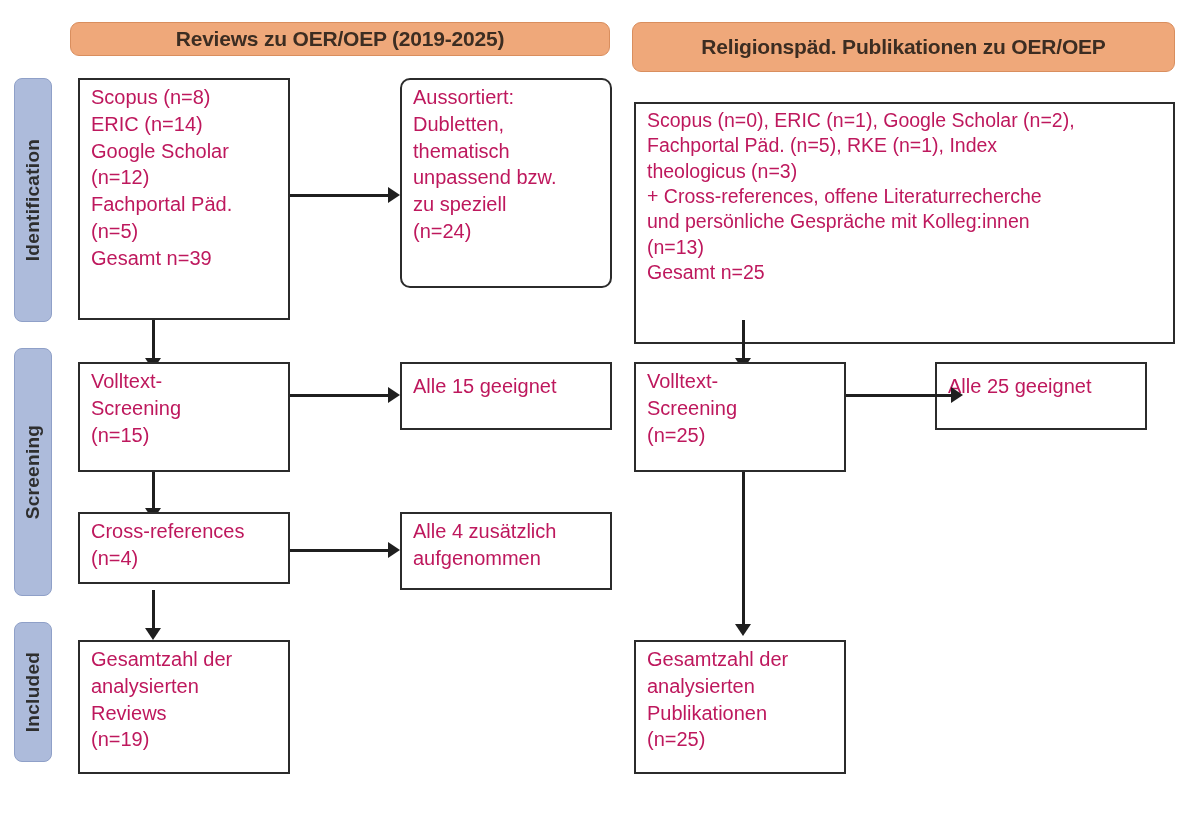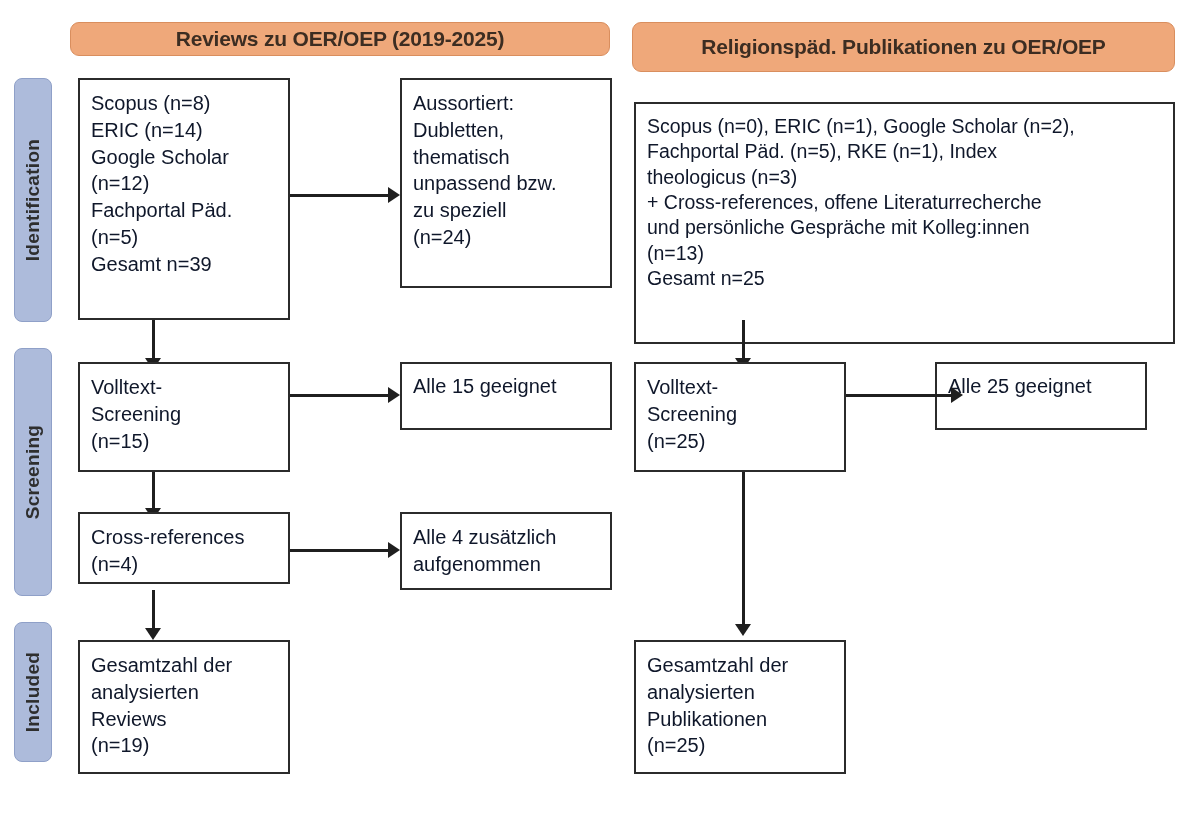--- a/index.html
+++ b/index.html
@@ -40,24 +40,24 @@
     font-size:19px;font-weight:700;color:#2e2e2e;
     letter-spacing:0.3px;
   }
 
   
   .box{
     position:absolute;
     background:#ffffff;
     border:2.5px solid #2b2b2b;
     box-sizing:border-box;
-    padding:10px 9px 8px 11px;
+    padding:4px 9px 8px 11px;
     font-size:20px;
     line-height:1.34;
-    color:#0f172a;
+    color:#be185d;
     overflow:hidden;
     white-space:pre-line;
   }
   .box.wide{font-size:19.5px;line-height:1.30;}
   .box.mid{padding-top:9px;}
 
   
   .vline,.hline{position:absolute;background:#1f1f1f;}
   .vline{width:3px;}
   .hline{height:3px;}
@@ -93,21 +93,21 @@
   </div>
 
   <div class="box" style="left:78px;top:78px;width:212px;height:242px;">Scopus (n=8)
 ERIC (n=14)
 Google Scholar
 (n=12)
 Fachportal Päd.
 (n=5)
 Gesamt n=39</div>
 
-  <div class="box" style="left:400px;top:78px;width:212px;height:210px;">Aussortiert:
+  <div class="box" style="left:400px;top:78px;width:212px;height:210px;border-radius:10px;">Aussortiert:
 Dubletten,
 thematisch
 unpassend bzw.
 zu speziell
 (n=24)</div>
 
   <div class="box wide" style="left:634px;top:78px;width:541px;height:242px;margin-top:24px;">Scopus (n=0), ERIC (n=1), Google Scholar (n=2),
 Fachportal Päd. (n=5), RKE (n=1), Index
 theologicus (n=3)
 + Cross-references, offene Literaturrecherche

